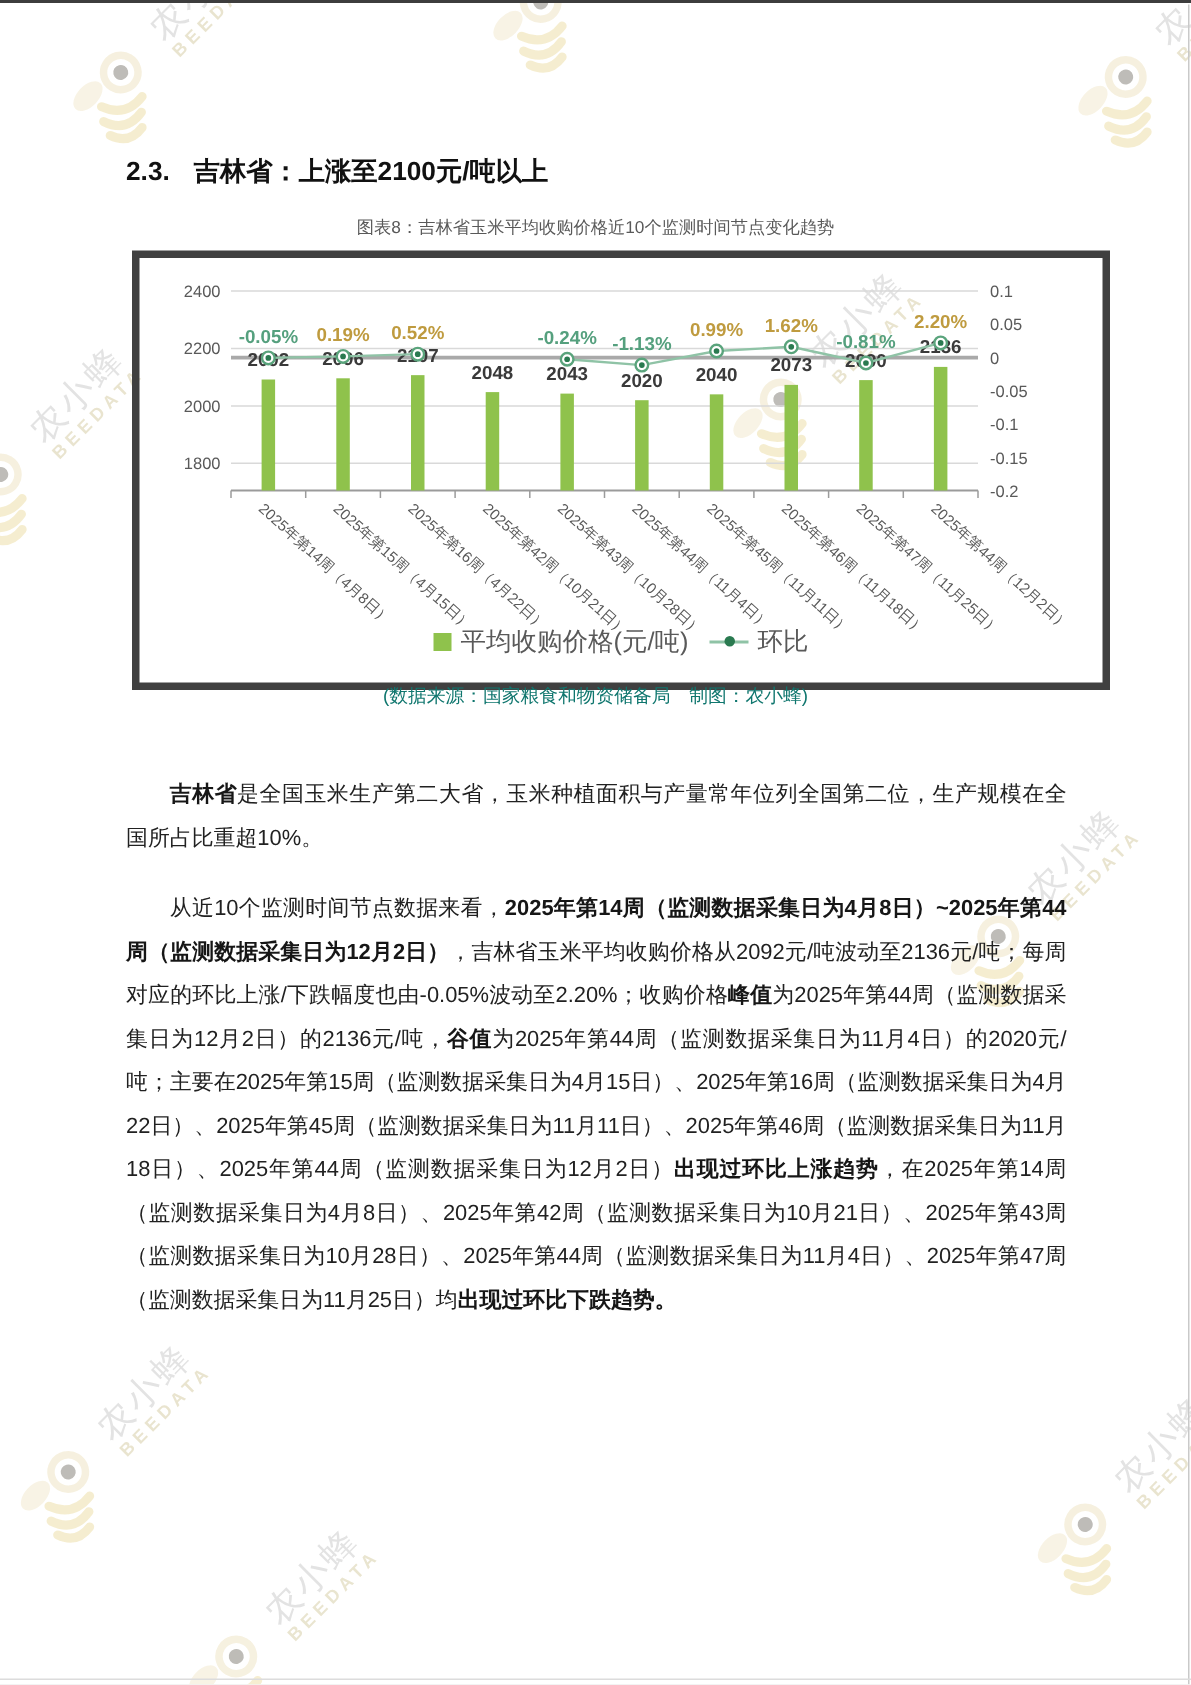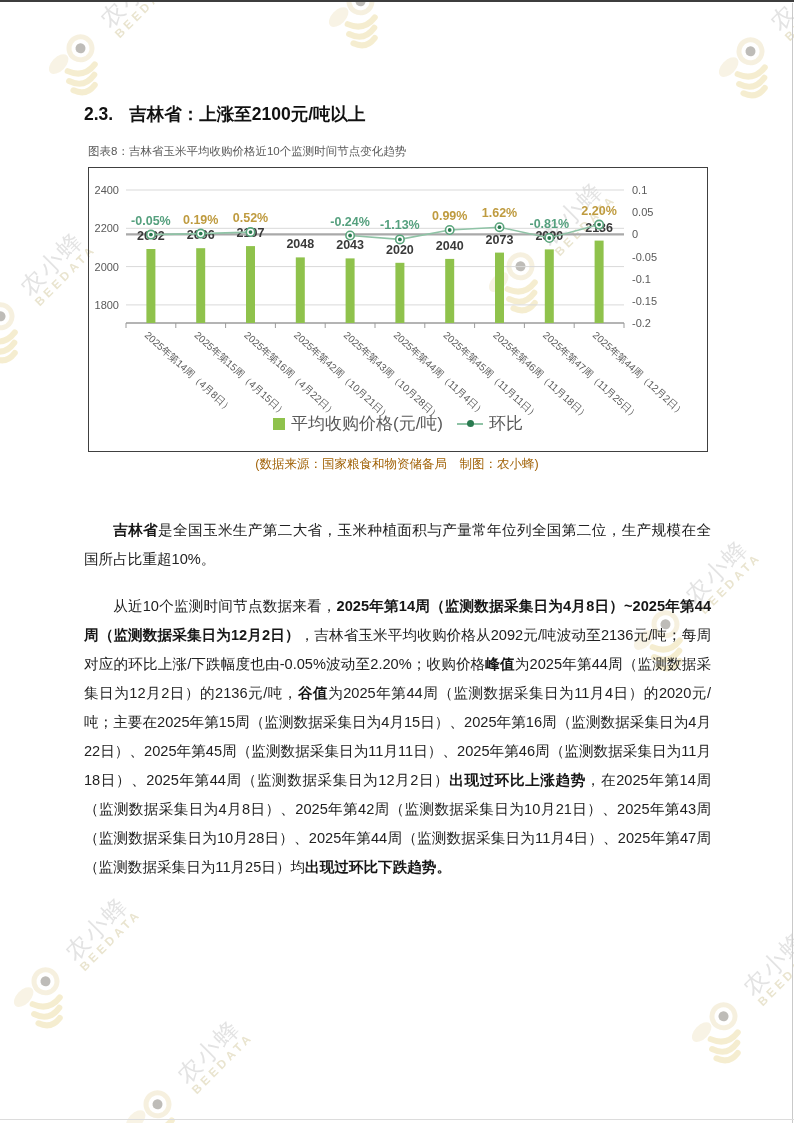--- a/index.html
+++ b/index.html
@@ -12,33 +12,33 @@
   
   .wm{position:absolute;width:180px;height:170px;z-index:1;opacity:.55;pointer-events:none;}
   .wm svg{position:absolute;left:0;top:60px;width:70px;height:70px;}
   .wm .wm-text{position:absolute;left:50px;top:42px;transform:rotate(-45deg);transform-origin:left top;line-height:1.05;white-space:nowrap;}
   .wm .wm-name{display:block;font-size:24px;letter-spacing:2px;color:#ababab;opacity:.6;}
   .wm .wm-brand{display:block;font-size:12px;letter-spacing:3.5px;color:#d8cfa9;font-weight:700;}
 
   .content{position:relative;z-index:2;}
   .heading{position:absolute;left:84px;top:102px;font-size:17.5px;font-weight:700;color:#111;}
   .heading .no{margin-right:16px;}
-  .chart-title{position:absolute;left:88px;top:144px;width:618px;text-align:left;font-size:11.5px;color:#595959;}
-  .chart-box{position:absolute;left:88px;top:167px;width:618px;height:283px;border:1px solid #404040;background:transparent;}
+  .chart-title{position:absolute;left:88px;top:144px;width:618px;text-align:center;font-size:11.5px;color:#595959;}
+  .chart-box{position:absolute;left:88px;top:167px;width:618px;height:283px;border:5px solid #404040;background:transparent;padding-left:24px;}
   .chart-box svg{overflow:visible;display:block;}
   .ax{font-size:11px;fill:#595959;}
   .xlab{font-size:10px;fill:#595959;}
   .val{font-size:12.5px;fill:#3a3a3a;font-weight:600;}
   .pct{font-size:12.5px;font-weight:700;}
   .legend{position:absolute;left:0;right:0;top:244px;display:flex;justify-content:center;align-items:center;gap:14px;font-size:17px;color:#595959;}
   .legend-item{display:flex;align-items:center;gap:6px;}
   .swatch{width:12px;height:12px;display:inline-block;}
   .legend-line{position:relative;width:26px;height:2px;display:inline-block;}
   .legend-line i{position:absolute;left:10px;top:-2.5px;width:7px;height:7px;border-radius:50%;display:block;}
-  .caption{position:absolute;left:88px;top:456px;width:618px;text-align:center;font-size:12.5px;color:#a16207;}
+  .caption{position:absolute;left:88px;top:456px;width:618px;text-align:center;font-size:12.5px;color:#0f766e;}
   .paras{position:absolute;left:84px;top:516px;width:627px;text-align:justify;}
   .para{font-size:14.6px;line-height:29px;margin:0 0 18px 0;text-indent:2em;color:#212121;}
   .para b{font-weight:700;color:#161616;}
 </style>
 </head>
 <body>
 
 <div class="page">
   <div class="edge-top"></div>
   <div class="edge-right"></div>

